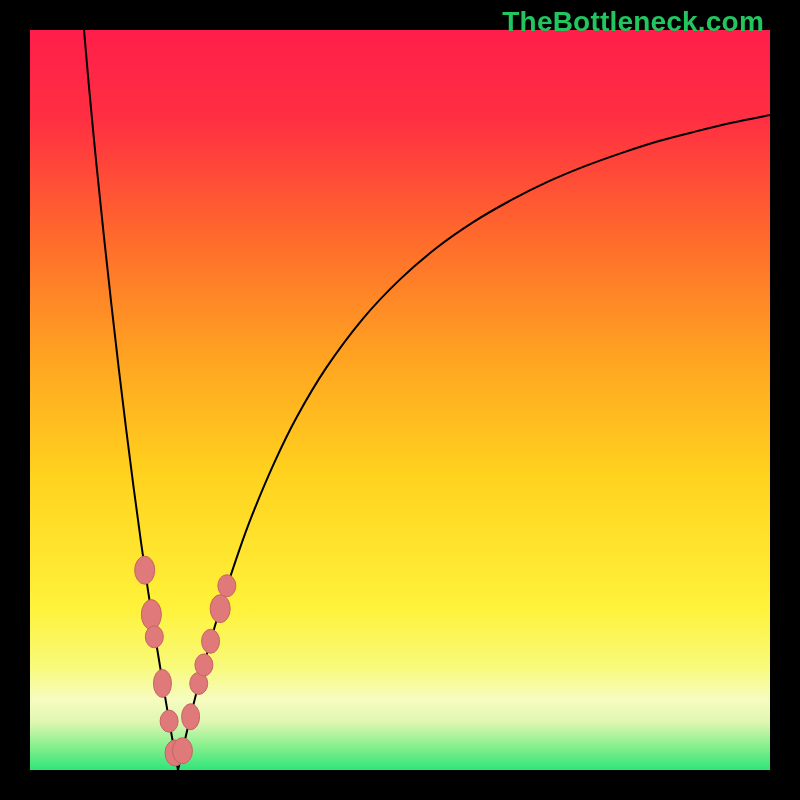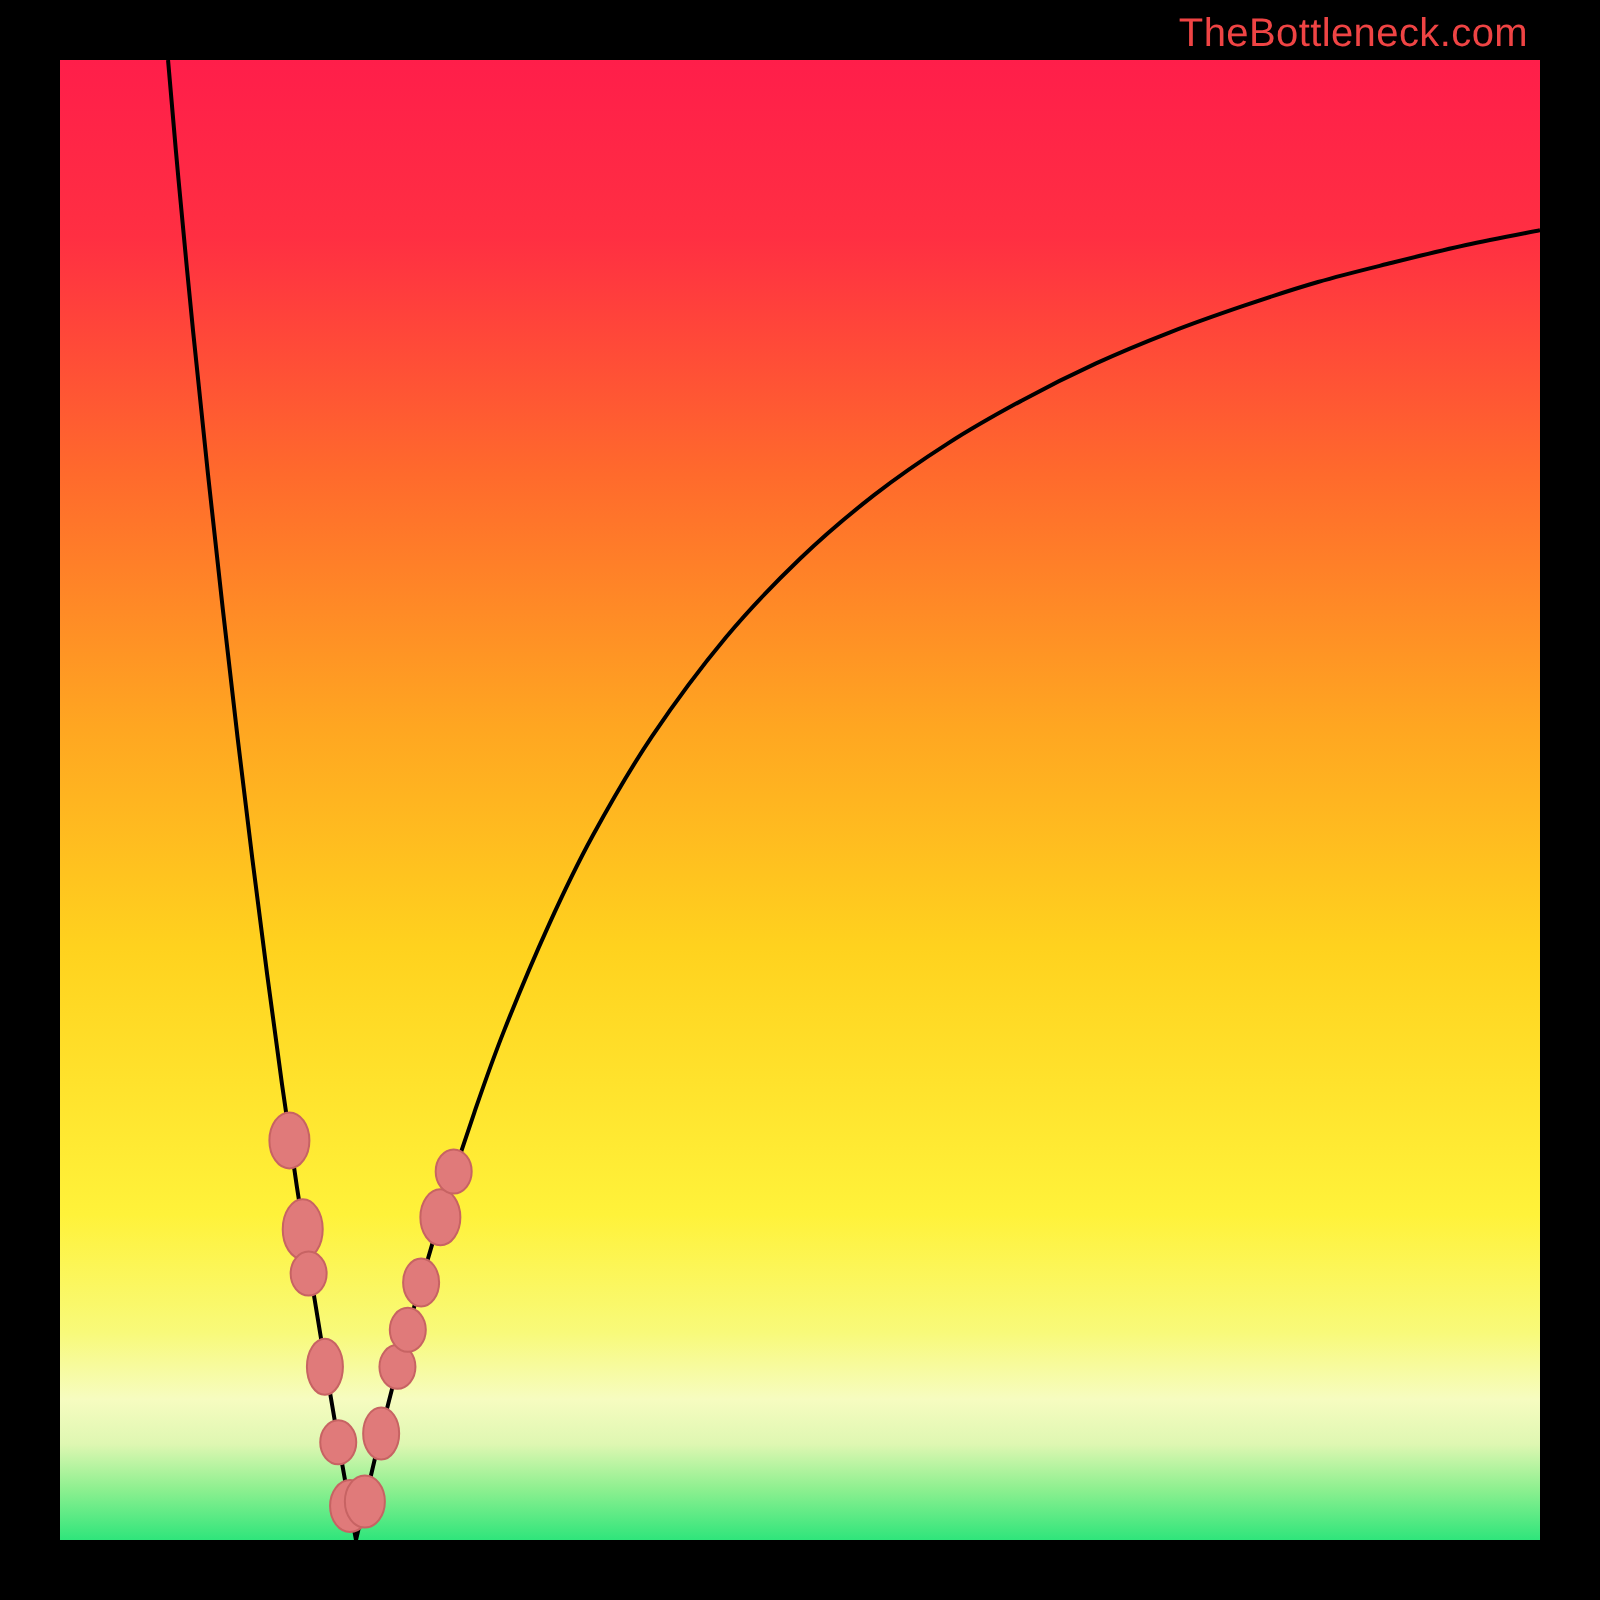--- a/index.html
+++ b/index.html
@@ -21,23 +21,23 @@
     left: 30px;
     top: 30px;
     width: 740px;
     height: 740px;
     overflow: hidden;
   }
   .watermark {
     position: absolute;
     top: 6px;
     right: 36px;
-    color: #ef4444;
-    font-size: 20px;
-    font-weight: 400;
+    color: #22c55e;
+    font-size: 28px;
+    font-weight: 700;
     letter-spacing: 0.2px;
     user-select: none;
   }
   svg { display: block; }
 </style>
 </head>
 <body>
 
 <div class="frame">
   <div class="plot">

